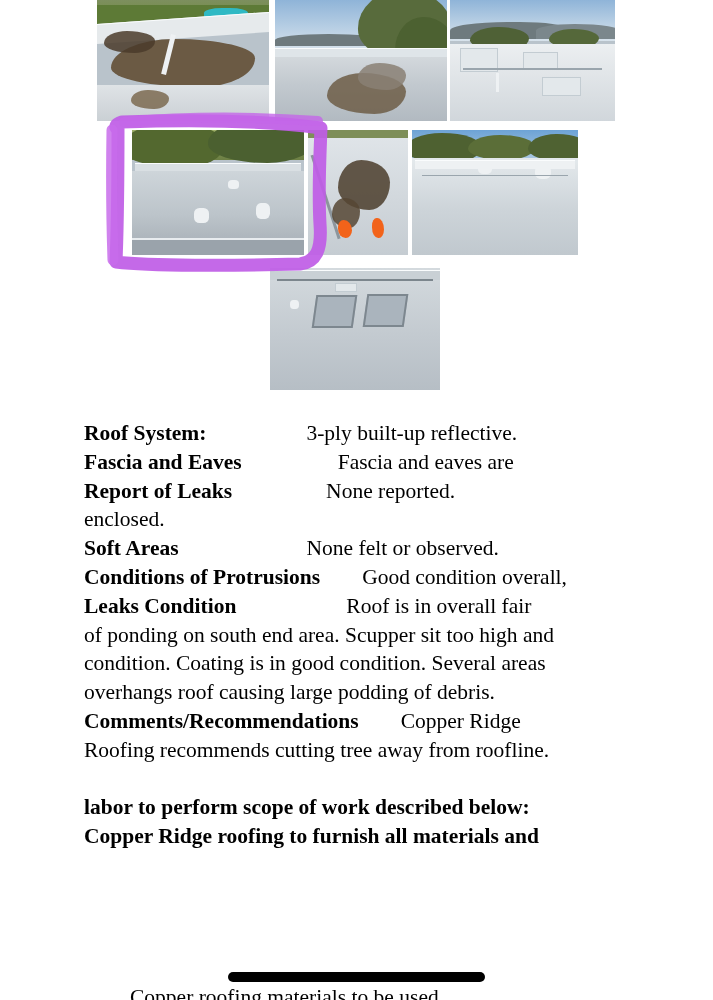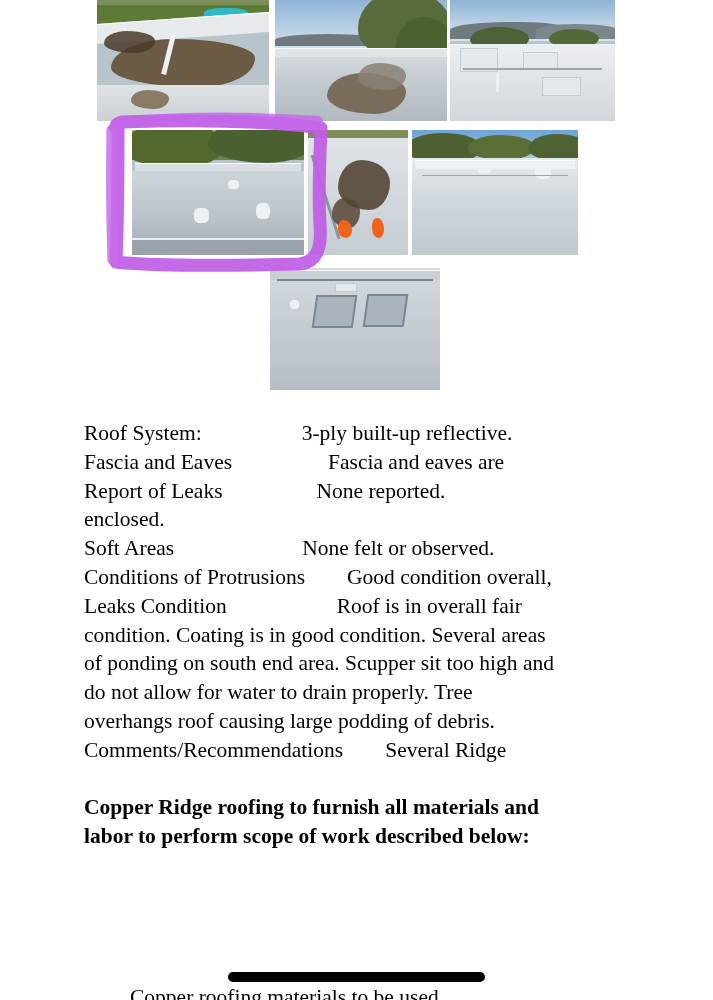--- a/index.html
+++ b/index.html
@@ -106,21 +106,21 @@
     left: 84px;
     top: 419px;
     width: 560px;
     font-size: 21.5px;
     line-height: 28.8px;
   }
   #report-body p {
     margin: 0;
     text-indent: 0;
   }
-  .lbl { font-weight: normal; text-align: right; }
+  .lbl { font-weight: bold; text-align: right; }
   .gap-xxl { display: inline-block; width: 100px; }
   .spacer-line { height: 28.8px; }
   .closing {
     font-weight: bold;
   }
 
   #scope-divider {
     position: absolute;
     left: 228px;
     top: 972px;
@@ -252,30 +252,30 @@
   <p><span class="lbl">Fascia and Eaves</span><span style="display:inline-block;width:96px;"></span><span>Fascia and eaves are</span></p>
 
   <p><span class="lbl">Report of Leaks</span><span style="display:inline-block;width:94px;"></span><span>None reported.</span></p>
   <p>enclosed.</p>
 
   <p><span class="lbl">Soft Areas</span><span style="display:inline-block;width:128px;"></span><span>None felt or observed.</span></p>
 
   <p><span class="lbl">Conditions of Protrusions</span><span style="display:inline-block;width:42px;"></span><span>Good condition overall,</span></p>
 
   <p><span class="lbl">Leaks Condition</span><span style="display:inline-block;width:110px;"></span><span>Roof is in overall fair</span></p>
+  <p>of ponding on south end area. Scupper sit too high and</p>
   <p>condition. Coating is in good condition. Several areas</p>
-  <p>of ponding on south end area. Scupper sit too high and</p>
-  <p>do not allow for water to drain properly. Tree</p>
   <p>overhangs roof causing large podding of debris.</p>
 
-  <p><span class="lbl">Comments/Recommendations</span><span style="display:inline-block;width:42px;"></span><span>Several Ridge</span></p>
+  <p><span class="lbl">Comments/Recommendations</span><span style="display:inline-block;width:42px;"></span><span>Copper Ridge</span></p>
+  <p>Roofing recommends cutting tree away from roofline.</p>
 
   <div class="spacer-line"></div>
 
+  <p class="closing">labor to perform scope of work described below:</p>
   <p class="closing">Copper Ridge roofing to furnish all materials and</p>
-  <p class="closing">labor to perform scope of work described below:</p>
 </div>
 
 <div id="scope-divider"></div>
 
 <div id="clipped-line">
   <div class="inner">Copper roofing materials to be used</div>
 </div>
 
 </body></html>

